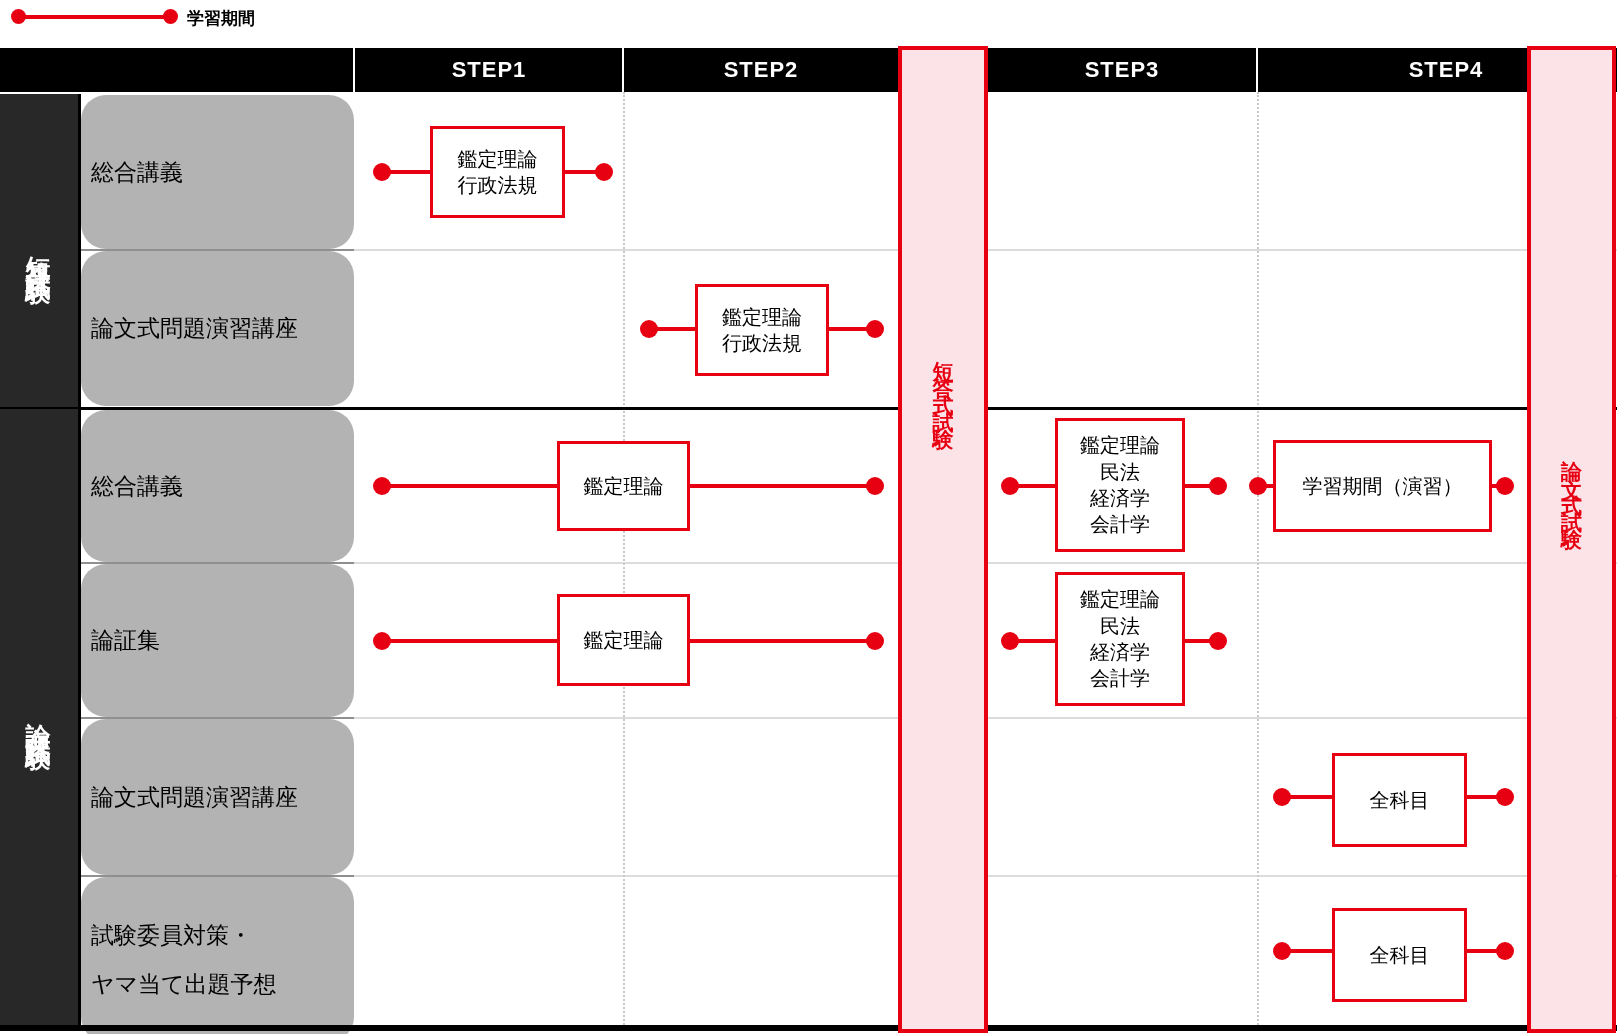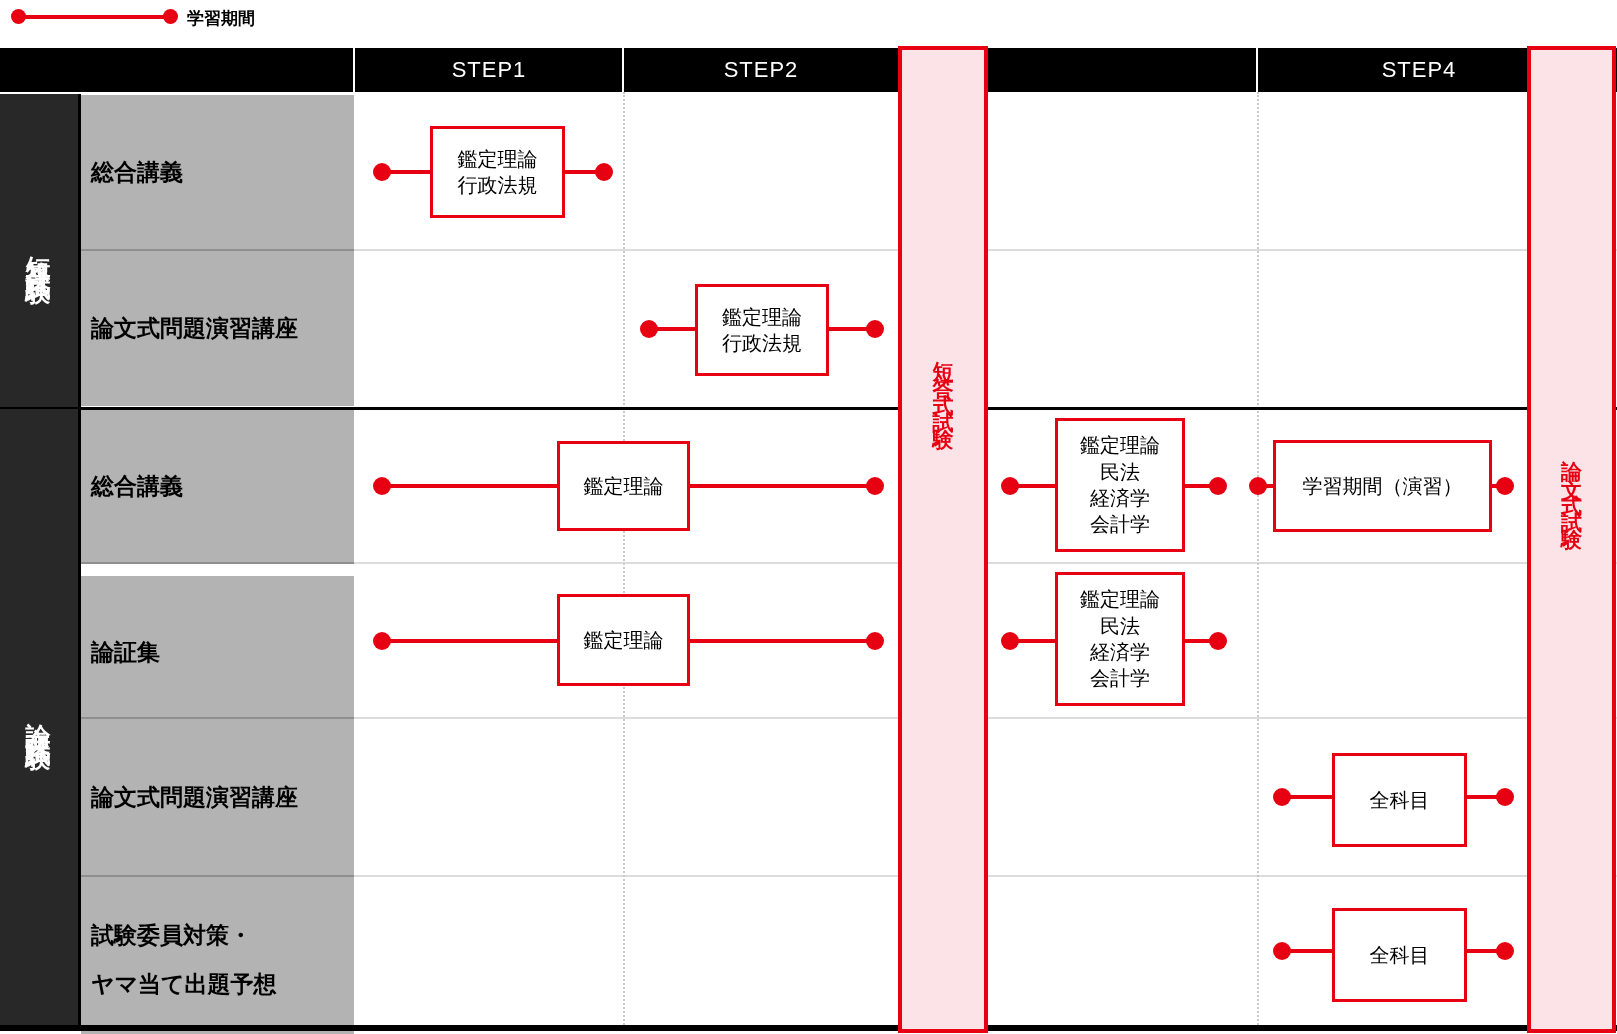--- a/index.html
+++ b/index.html
@@ -11,40 +11,40 @@
   
   .legend-line{position:absolute;left:18px;top:15px;width:152px;height:4px;background:#e60012;}
   .legend-dot{position:absolute;width:15px;height:15px;border-radius:50%;background:#e60012;top:9px;}
   .legend-dot.l{left:11px;}
   .legend-dot.r{left:163px;}
   .legend-label{position:absolute;left:187px;top:7px;font-size:17px;font-weight:bold;color:#000;}
 
   
   .header-bar{position:absolute;left:0;top:48px;width:1617px;height:44px;background:#000;}
   .hcell{position:absolute;top:48px;height:44px;line-height:44px;text-align:center;
-         color:#fff;font-weight:normal;font-size:22px;letter-spacing:1px;}
+         color:#fff;font-weight:bold;font-size:22px;letter-spacing:1px;}
   .hcell.s1{left:356px;width:266px;}
   .hcell.s2{left:624px;width:274px;}
   .hcell.s3{left:988px;width:268px;}
-  .hcell.s4{left:1218px;width:322px;padding-left:40px;}
+  .hcell.s4{left:1245px;width:322px;padding-left:40px;}
   .hdiv{position:absolute;top:48px;height:44px;width:2px;background:#fff;}
   .hdiv.d1{left:353px;} .hdiv.d2{left:622px;} .hdiv.d3{left:1256px;}
 
   
   .groupcol{position:absolute;left:0;width:81px;background:#282828;border-right:3px solid #000;
             box-sizing:border-box;display:flex;align-items:center;justify-content:center;}
   .groupcol.g1{top:94px;height:313px;}
   .groupcol.g2{top:409px;height:616px;}
   .vtext{writing-mode:vertical-rl;text-orientation:upright;}
   .groupcol .vtext{color:#fff;font-weight:bold;font-size:25px;letter-spacing:6px;}
 
   
   .rowlabel{position:absolute;left:81px;width:273px;background:#b3b3b3;display:flex;align-items:center;
-            padding-left:10px;box-sizing:border-box;font-size:23px;font-weight:bold;color:#000;
-            line-height:2.1;white-space:pre-line;}
+            padding-left:10px;box-sizing:border-box;font-size:23px;font-weight:normal;color:#000;
+            line-height:2.1;white-space:pre-line;border-radius:25px;}
 
   
   .rline-gray{position:absolute;left:81px;width:273px;height:2px;background:#8f8f8f;}
   .rline-white{position:absolute;left:354px;width:1263px;height:2px;background:#dcdcdc;}
   .vdotted{position:absolute;top:92px;height:933px;width:0;border-left:2px dotted #c9c9c9;}
   .vdotted.v1{left:623px;} .vdotted.v2{left:1257px;}
   .group-sep{position:absolute;left:0;top:407px;width:1617px;height:3px;background:#000;}
   .bottom-bar{position:absolute;left:0;top:1025px;width:1617px;height:6px;background:#000;}
 
   
@@ -72,30 +72,31 @@
   <div>
     <span class="legend-line"></span>
     <span class="legend-dot l"></span>
     <span class="legend-dot r"></span>
     <span class="legend-label">学習期間</span>
   </div>
 
   <div class="header-bar"></div>
   <div class="hcell s1">STEP1</div>
   <div class="hcell s2">STEP2</div>
+  <div class="hcell s3">STEP3</div>
   <div class="hcell s4">STEP4</div>
   <div class="hdiv d1"></div>
   <div class="hdiv d2"></div>
   <div class="hdiv d3"></div>
 
   <div id="cells">
       <div class="rowlabel" style="top: 95px; height: 154px;">総合講義</div>
       <div class="rowlabel" style="top: 251px; height: 155px;">論文式問題演習講座</div>
       <div class="rowlabel" style="top: 410px; height: 152px;">総合講義</div>
-      <div class="rowlabel" style="top: 576px; height: 153px;">論証集</div>
+      <div class="rowlabel" style="top: 564px; height: 153px;">論証集</div>
       <div class="rowlabel" style="top: 719px; height: 156px;">論文式問題演習講座</div>
       <div class="rowlabel" style="top: 877px; height: 165px;">試験委員対策・
 ヤマ当て出題予想</div>
     </div>
 
   <div id="gridlines">
       <div class="rline-gray" style="top: 249px;"></div>
       <div class="rline-white" style="top: 249px;"></div>
       <div class="rline-gray" style="top: 562px;"></div>
       <div class="rline-white" style="top: 562px;"></div>

